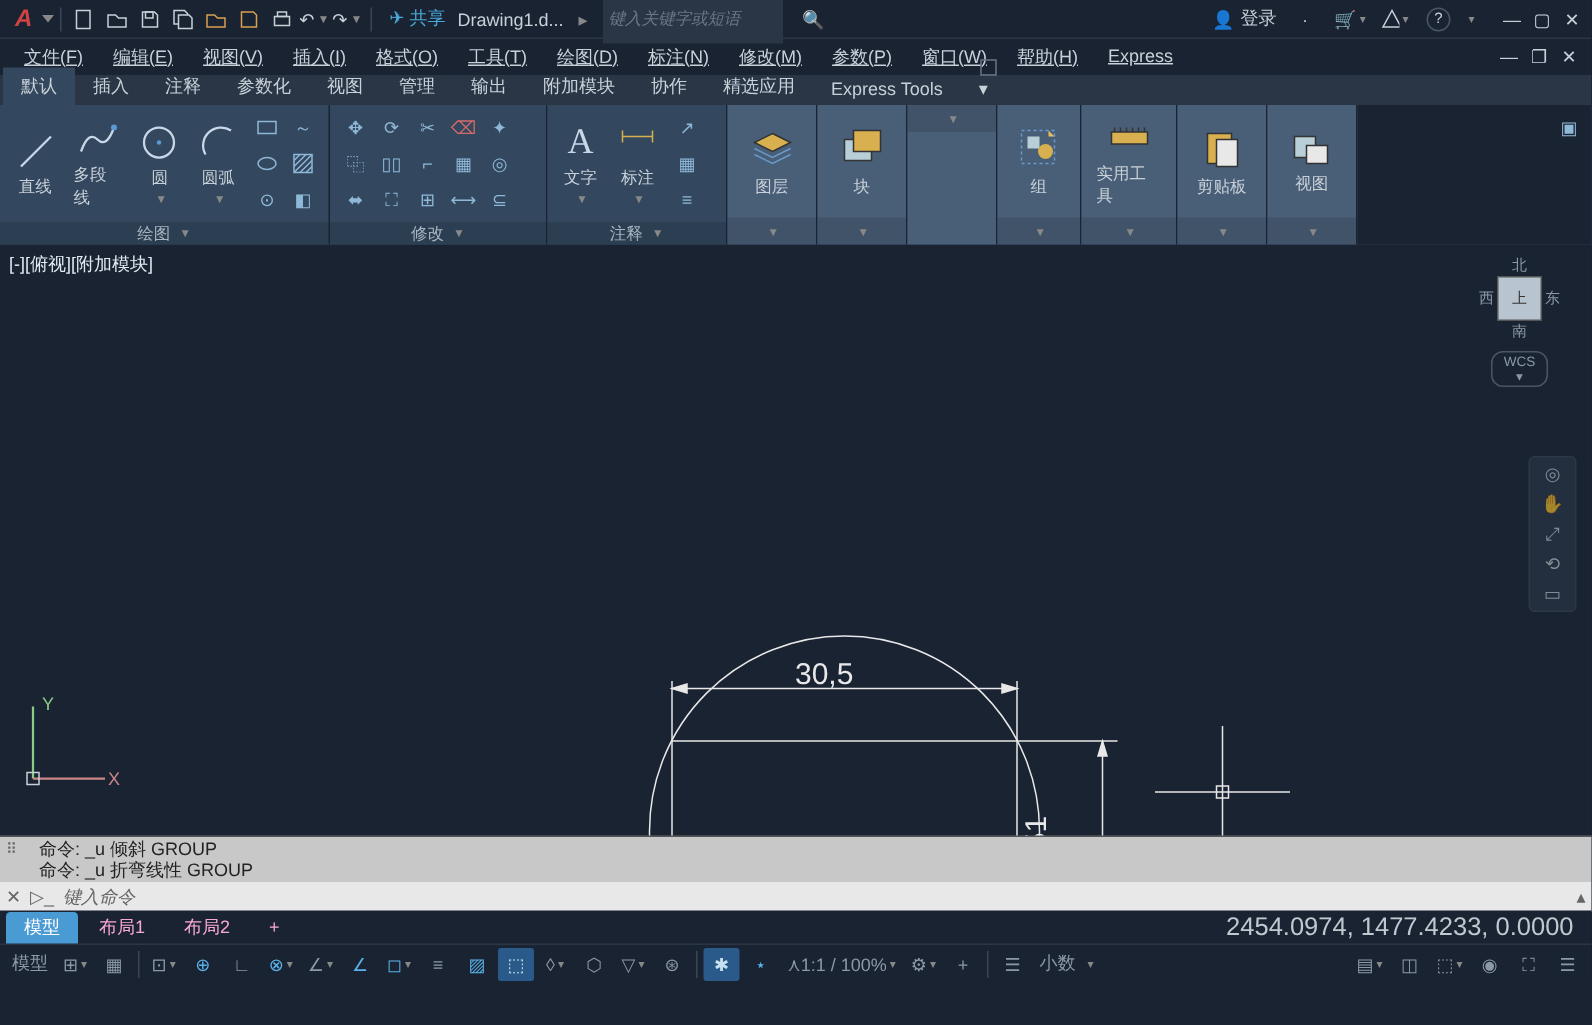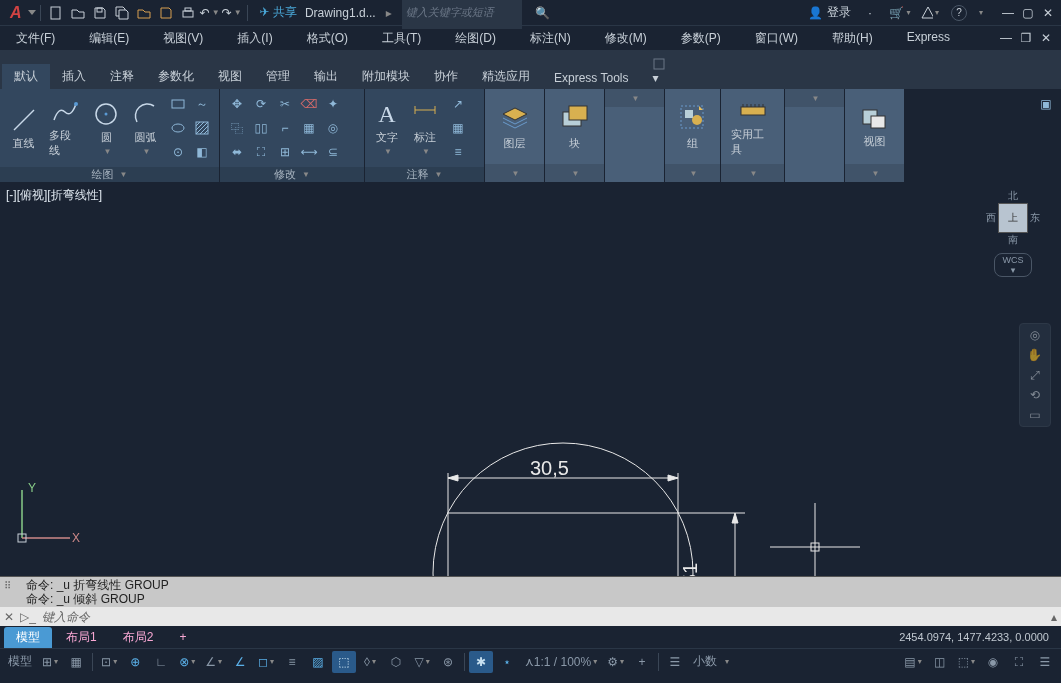--- a/index.html
+++ b/index.html
@@ -11,24 +11,24 @@
 .qat-sep { width: 1px; height: 16px; background: #3a4656; margin: 0 4px; }
 .share { color: #4aa8d8; margin: 0 8px; cursor: pointer; }
 .title-center { flex: 1; display: flex; align-items: center; justify-content: flex-start; gap: 10px; }
 .doc-name { color: #c8d0d8; }
 .search-box { background: #2a3646; width: 120px; height: 18px; padding: 16px 4px; color: #6a7686; font-size: 11px; font-style: italic; display: flex; align-items: center; }
 .title-right { display: flex; align-items: center; gap: 8px; }
 .login { display: flex; align-items: center; gap: 4px; cursor: pointer; }
 .win-controls { display: flex; gap: 2px; margin-left: 8px; }
 .win-btn { width: 18px; height: 16px; display: flex; align-items: center; justify-content: center; cursor: pointer; }
 .menu-bar { height: 24px; background: #1a2332; display: flex; align-items: center; padding: 0 6px; justify-content: space-between; }
-.menu-items { display: flex; gap: 14px; }
+.menu-items { display: flex; gap: 0; text-decoration: underline; }
 .menu-item { padding: 2px 10px; cursor: pointer; color: #c8d0d8; }
 .mdi-controls { display: flex; gap: 2px; }
-.ribbon-tabs { height: 39px; background: #2a3646; display: flex; align-items: flex-end; padding: 0 2px; }
+.ribbon-tabs { height: 20px; background: #2a3646; display: flex; align-items: flex-end; padding: 0 2px; }
 .rtab { padding: 4px 12px; cursor: pointer; color: #c8d0d8; font-size: 12px; }
 .rtab.active { background: #33475e; }
 .ribbon { height: 94px; background: #33475e; display: flex; border-bottom: 1px solid #1a2332; }
 .panel { border-right: 1px solid #1a2332; display: flex; flex-direction: column; }
 .panel.dark { background: #33475e; }
 .panel.blue { background: #495f78; }
 .panel-body { flex: 1; display: flex; align-items: center; padding: 4px 6px; gap: 4px; }
 .panel-title { height: 18px; background: rgba(0,0,0,0.12); display: flex; align-items: center; justify-content: center; font-size: 11px; color: #a8b4c0; gap: 4px; }
 .big-btn { display: flex; flex-direction: column; align-items: center; justify-content: center; padding: 2px 4px; cursor: pointer; gap: 2px; min-width: 32px; }
 .big-btn-label { font-size: 11px; color: #c8d0d8; }
@@ -42,21 +42,21 @@
 .ucs-icon { position: absolute; bottom: 26px; left: 10px; }
 .cmd-area { background: #e8e8e8; height: 50px; border-top: 1px solid #555; color: #222; font-size: 12px; }
 .cmd-history { height: 30px; padding: 1px 26px; background: #c8c8c8; font-family: monospace; font-size: 12px; line-height: 14px; position: relative; }
 .cmd-handle { position: absolute; left: 4px; top: 2px; color: #666; cursor: pointer; font-size: 10px; }
 .cmd-input-row { height: 20px; display: flex; align-items: center; padding: 0 4px; background: #e8e8e8; gap: 6px; }
 .cmd-input { flex: 1; font-style: italic; color: #666; }
 .tabs-row { height: 22px; background: #1a2332; display: flex; align-items: center; padding: 0 4px; justify-content: space-between; }
 .layout-tabs { display: flex; gap: 2px; align-items: center; }
 .ltab { padding: 2px 12px; cursor: pointer; color: #f9a8d4; font-size: 12px; border-radius: 3px 3px 0 0; }
 .ltab.active { background: #4a9ad4; color: #fff; }
-.coords { color: #c0c8d0; font-size: 11px; padding-right: 8px; }
+.coords { color: #c0c8d0; font-size: 17px; padding-right: 8px; }
 .status-bar { height: 26px; background: #1a2332; display: flex; align-items: center; padding: 0 4px; gap: 2px; border-top: 1px solid #2a3646; }
 .status-btn { min-width: 24px; height: 22px; display: flex; align-items: center; justify-content: center; cursor: pointer; color: #8a98a8; padding: 0 4px; }
 .status-btn.active { color: #5ab0e8; }
 .status-btn.on { background: #2a5a8a; color: #c8e0f0; border-radius: 2px; }
 .status-sep { width: 1px; height: 18px; background: #3a4656; margin: 0 2px; }
 svg { display: block; }
 </style>
 </head>
 <body>
 
@@ -353,20 +353,29 @@
           </svg>
           <span class="big-btn-label">实用工具</span>
         </div>
       </div>
     <div class="panel-title">
         <span class="arrow-down">▼</span>
       </div>
   </div>
 
   <div class="panel blue" style="width:60px">
+    <div class="panel-body" style="justify-content:center">
+        <div class="big-btn">
+          <svg width="32" height="32">
+            <rect x="6" y="6" width="16" height="20" fill="#d8b050" stroke="#333"></rect>
+            <rect x="12" y="10" width="14" height="18" fill="#e8e8e8" stroke="#333"></rect>
+          </svg>
+          <span class="big-btn-label">剪贴板</span>
+        </div>
+      </div>
     <div class="panel-title">
         <span class="arrow-down">▼</span>
       </div>
   </div>
 
   <div class="panel blue" style="width:60px">
     <div class="panel-body" style="justify-content:center">
         <div class="big-btn">
           <svg width="32" height="28">
             <rect x="4" y="6" width="14" height="14" fill="#b8cfd8" stroke="#333"></rect>
@@ -378,21 +387,21 @@
     <div class="panel-title">
         <span class="arrow-down">▼</span>
       </div>
   </div>
   <div style="flex:1;background:#1a2332;display:flex;align-items:flex-start;justify-content:flex-end;padding:4px">
       <span class="small-icon">▣</span>
     </div>
 </div>
 
 <div class="canvas-area">
-  <div class="view-label">[-][俯视][折弯线性]</div>
+  <div class="view-label">[-][俯视][附加模块]</div>
   <svg width="1061" height="393" style="position:absolute;top:0;left:0">
 
     <circle cx="563" cy="400" r="130" fill="none" stroke="#e8e8e8" stroke-width="1" transform="translate(0,-10)"></circle>
 
     <rect x="448" y="340" width="230" height="124" fill="none" stroke="#e8e8e8" stroke-width="1" transform="translate(0,-10)"></rect>
 
     <g stroke="#e8e8e8" stroke-width="1" transform="translate(0,-10)">
       <line x1="448" y1="305" x2="678" y2="305"></line>
       <path d="M448 305 l10 -3 v6 z" fill="#e8e8e8"></path>
       <path d="M678 305 l-10 -3 v6 z" fill="#e8e8e8"></path>
@@ -441,22 +450,22 @@
     <span>✋</span>
     <span>⤢</span>
     <span>⟲</span>
     <span>▭</span>
   </div>
 </div>
 
 <div class="cmd-area">
   <div class="cmd-history">
     <span class="cmd-handle">⠿</span>
+    <div>命令: _u  倾斜  GROUP</div>
     <div>命令: _u  折弯线性  GROUP</div>
-    <div>命令: _u  倾斜  GROUP</div>
   </div>
   <div class="cmd-input-row">
     <span style="color:#666">✕</span>
     <span style="color:#666">▷_</span>
     <div class="cmd-input">键入命令</div>
     <span style="color:#666">▴</span>
   </div>
 </div>
 
 <div class="tabs-row">

